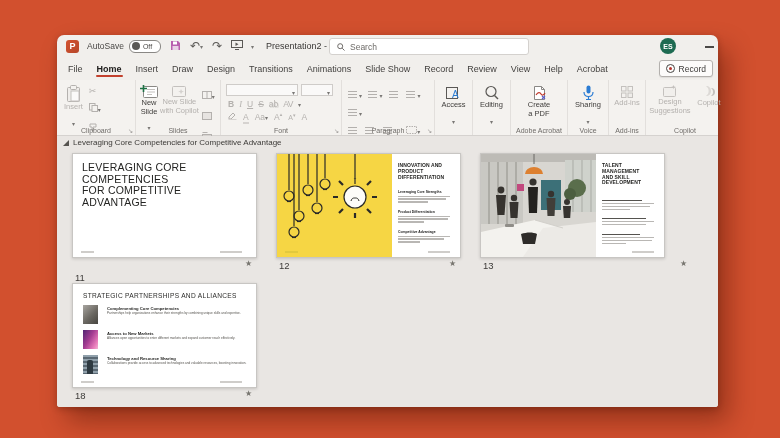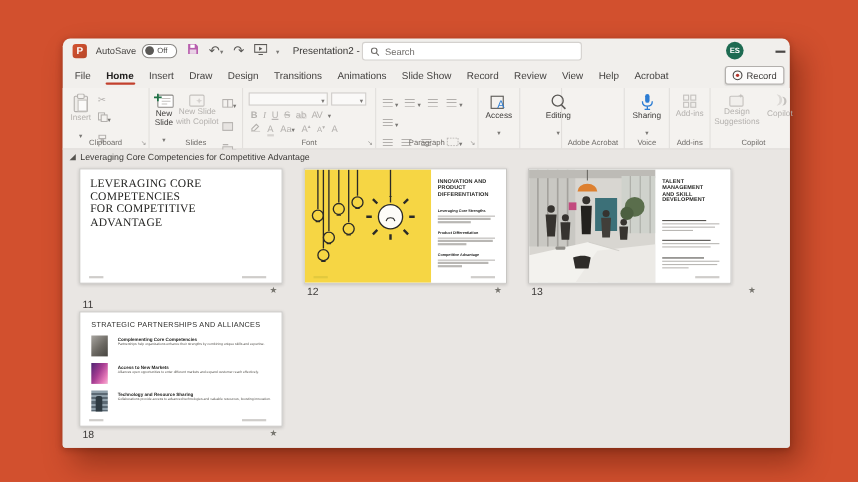--- a/index.html
+++ b/index.html
@@ -37,21 +37,21 @@
   .gray{color:#b4b1ae !important;}
   .ln{display:inline-block;width:9px;height:7px;background:repeating-linear-gradient(to bottom,#b3b0ad 0 1px,transparent 1px 3px);margin:1px 2px 0 2px;}
   .pbig{display:flex;flex-direction:column;align-items:center;margin:5px 0 0 7px;}
   
   .content{position:absolute;left:0;top:101px;width:100%;height:271px;background:#e9e6e3;border-radius:0 0 3px 3px;}
   .sechead{position:absolute;left:6px;top:2px;font-size:8px;color:#3b3936;display:flex;align-items:center;gap:4px;}
   .slide{position:absolute;width:183px;height:103px;background:#fff;border:1px solid #c8c6c3;box-shadow:0 1px 3px rgba(0,0,0,.16);overflow:hidden;}
   .snum{position:absolute;font-size:9.5px;color:#3c3a38;}
   .sstar{position:absolute;font-size:8px;color:#77756f;}
   .sstar::after{content:"\2605";}
-  .s-title-lg{position:absolute;left:9px;top:8px;font-size:10.5px;line-height:1.1;letter-spacing:.2px;color:#242422;white-space:pre-line;font-weight:500;font-family:Liberation Serif, serif;}
+  .s-title-lg{position:absolute;left:9px;top:8px;font-size:10.5px;line-height:1.1;letter-spacing:.2px;color:#242422;white-space:pre-line;font-weight:500;}
   .panel{position:absolute;left:115px;top:0;width:68px;height:103px;background:#fff;}
   .p-title{position:absolute;left:6px;top:9px;font-size:5px;font-weight:bold;line-height:1.15;letter-spacing:.1px;color:#1f1f1d;white-space:pre-line;}
   .sect{position:absolute;left:6px;width:55px;}
   .sect .h{font-size:3.4px;font-weight:bold;color:#222;white-space:nowrap;}
   .bar{height:1.3px;background:#b9b7b4;margin-top:1.6px;}
   .bar.d{background:#55534f;height:1.6px;}
   .foot-l{position:absolute;left:8px;bottom:4px;width:13px;height:1.6px;background:#cfcdca;}
   .foot-r{position:absolute;right:14px;bottom:4px;width:22px;height:1.6px;background:#cfcdca;}
   .foot-n{position:absolute;right:5px;bottom:3.5px;font-size:3.5px;color:#8d8b88;}
   
@@ -264,31 +264,41 @@
           <svg width="17" height="16" viewBox="0 0 17 16">
               <rect x="1.5" y="2.5" width="11" height="11" fill="none" stroke="#5a5855"></rect>
               <text x="7" y="13" font-size="10" fill="#2b7cd3" font-family="sans-serif">A</text>
             </svg>
           <span class="btxt">Access</span>
           <span class="cv"></span>
         </div>
       </div>
 
       <div class="g" style="width:37px;">
-        <div class="pbig" style="margin-left:16px;width:100%;">
+        <div class="pbig" style="margin-left:0;width:100%;">
           <svg width="15" height="16" viewBox="0 0 15 16">
               <circle cx="7" cy="6.5" r="5" fill="none" stroke="#5a5855" stroke-width="1.2"></circle>
               <path d="M10.5 10.5L14 14" stroke="#5a5855" stroke-width="1.4"></path>
             </svg>
           <span class="btxt">Editing</span>
           <span class="cv"></span>
         </div>
       </div>
 
       <div class="g" style="width:56px;">
+        <div class="pbig" style="margin-left:0;align-items:center;width:100%;">
+          <svg width="15" height="16" viewBox="0 0 15 16">
+              <path d="M2.5 1.5h7l3 3v10h-10z" fill="#fff" stroke="#8a8885"></path>
+              <path d="M9.5 1.5v3h3" fill="none" stroke="#8a8885"></path>
+              <path d="M4 10c2-3 4-3 5-1s3 1 4-1" stroke="#c0392b" fill="none" stroke-width="1.2"></path>
+              <path d="M10 11l3 3m0-3l-3 3" stroke="#5b5fc7" stroke-width="1.1"></path>
+            </svg>
+          <span class="btxt" style="white-space:pre-line">Create
+a PDF</span>
+        </div>
         <div class="glabel">Adobe Acrobat</div>
       </div>
 
       <div class="g" style="width:40px;">
         <div class="pbig" style="margin-left:0;align-items:center;width:100%;">
           <svg width="11" height="16" viewBox="0 0 11 16">
               <rect x="3.5" y="0.5" width="4" height="8" rx="2" fill="#2b7cd3"></rect>
               <path d="M1 7c0 3 2 4.5 4.5 4.5S10 10 10 7" fill="none" stroke="#2b7cd3" stroke-width="1.2"></path>
               <path d="M5.5 11.5V14M3 14.5h5" stroke="#2b7cd3" stroke-width="1.2"></path>
             </svg>

